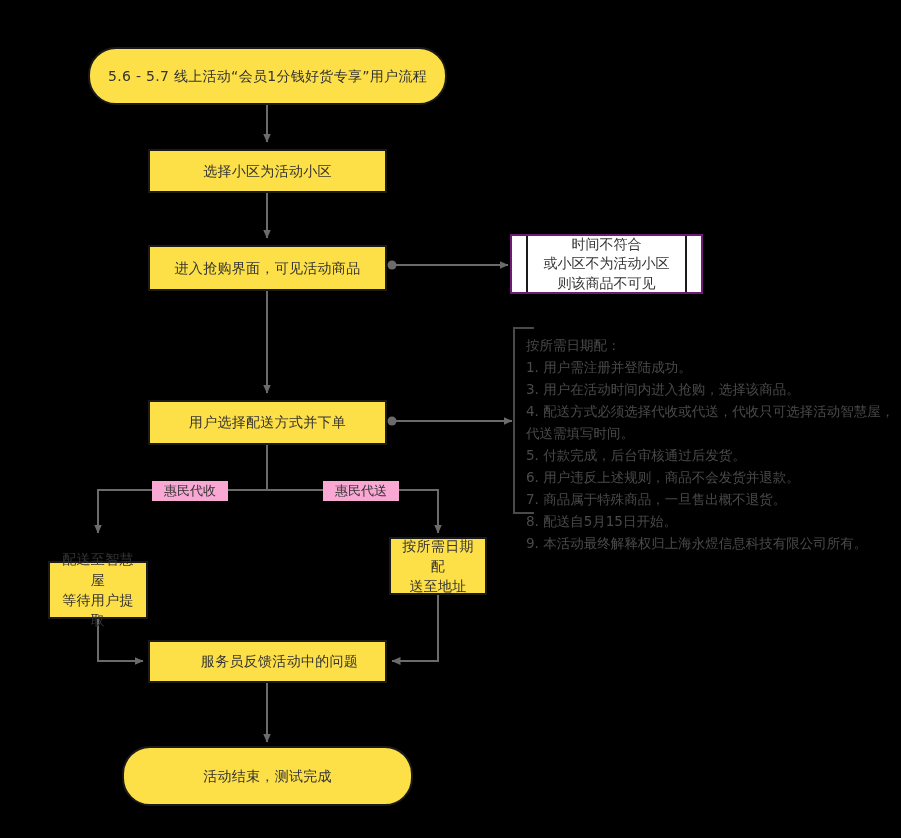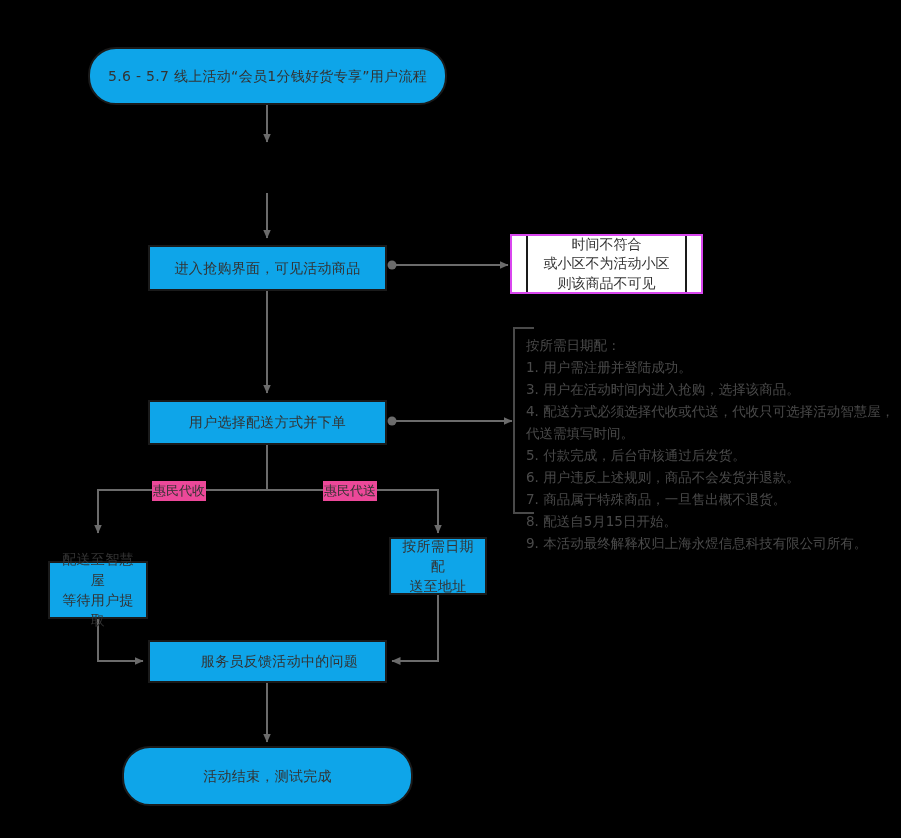--- a/index.html
+++ b/index.html
@@ -17,21 +17,21 @@
   }
   svg.wires {
     position: absolute;
     left: 0; top: 0;
     width: 901px;
     height: 838px;
     pointer-events: none;
   }
   .node {
     position: absolute;
-    background: #0ea5e9;
+    background: #fde047;
     border: 2px solid #1a1a1a;
     box-sizing: border-box;
     display: flex;
     align-items: center;
     justify-content: center;
     text-align: center;
     color: #333333;
     font-size: 14px;
     line-height: 1.45;
     letter-spacing: 0.3px;
@@ -43,21 +43,21 @@
     display: block;
     width: 100%;
     white-space: pre-line;
     padding: 0 8px;
     box-sizing: border-box;
   }
   
   .note-box {
     position: absolute;
     background: #ffffff;
-    border: 2px solid #d946ef;
+    border: 2px solid #701a75;
     box-sizing: border-box;
     display: flex;
     align-items: stretch;
   }
   .note-box .side {
     width: 14px;
     flex: 0 0 14px;
   }
   .note-box .side.left {
     border-right: 2px solid #1a1a1a;
@@ -86,25 +86,25 @@
     padding: 6px 0 6px 12px;
   }
   .bracket-note .bn-line {
     white-space: nowrap;
   }
   .bracket-note .bn-line.wrap {
     white-space: normal;
   }
   .edge-label {
     position: absolute;
-    background: #ec4899;
+    background: #f9a8d4;
     color: #333333;
     font-size: 13px;
     line-height: 1.2;
-    padding: 2px 1px;
+    padding: 2px 12px;
     white-space: nowrap;
     box-sizing: border-box;
   }
 </style>
 </head>
 <body>
 
 <div id="canvas">
 
   <svg class="wires" viewBox="0 0 901 838">
@@ -157,20 +157,23 @@
 
     <g>
       <path d="M534,328 L514,328 L514,513 L534,513" fill="none" stroke="#4a4a4a" stroke-width="2"></path>
     </g>
   </svg>
 
   <div class="node terminal" style="left:88px; top:47px; width:359px; height:58px;">
     <span class="node-label">5.6 - 5.7 线上活动“会员1分钱好货专享”用户流程</span>
   </div>
 
+  <div class="node" style="left:148px; top:149px; width:239px; height:44px;">
+    <span class="node-label">选择小区为活动小区</span>
+  </div>
 
   <div class="node" style="left:148px; top:245px; width:239px; height:46px;">
     <span class="node-label">进入抢购界面，可见活动商品</span>
   </div>
 
   <div class="note-box" style="left:510px; top:234px; width:193px; height:60px;">
     <div class="side left"></div>
     <div class="body">时间不符合
 或小区不为活动小区
 则该商品不可见</div>

